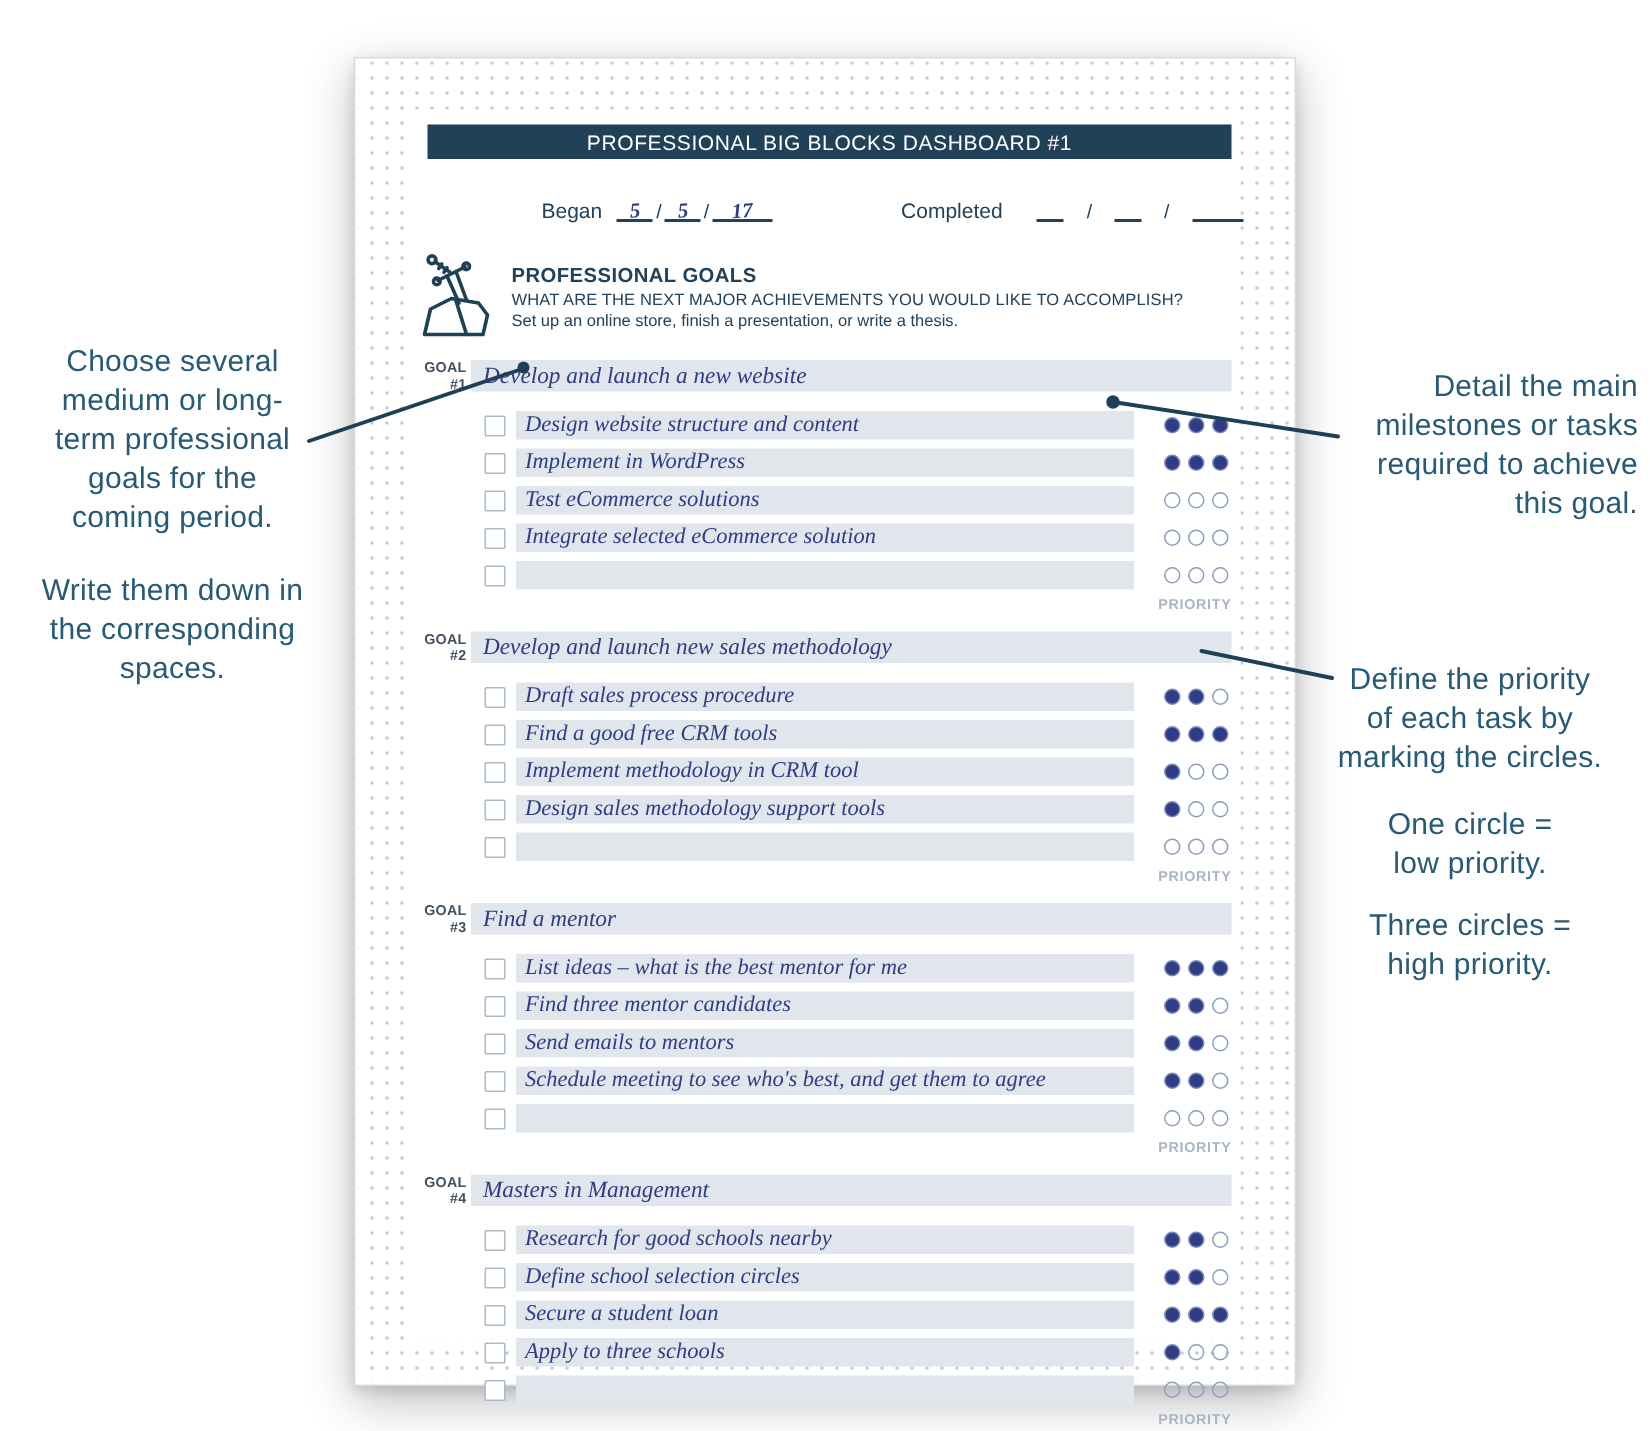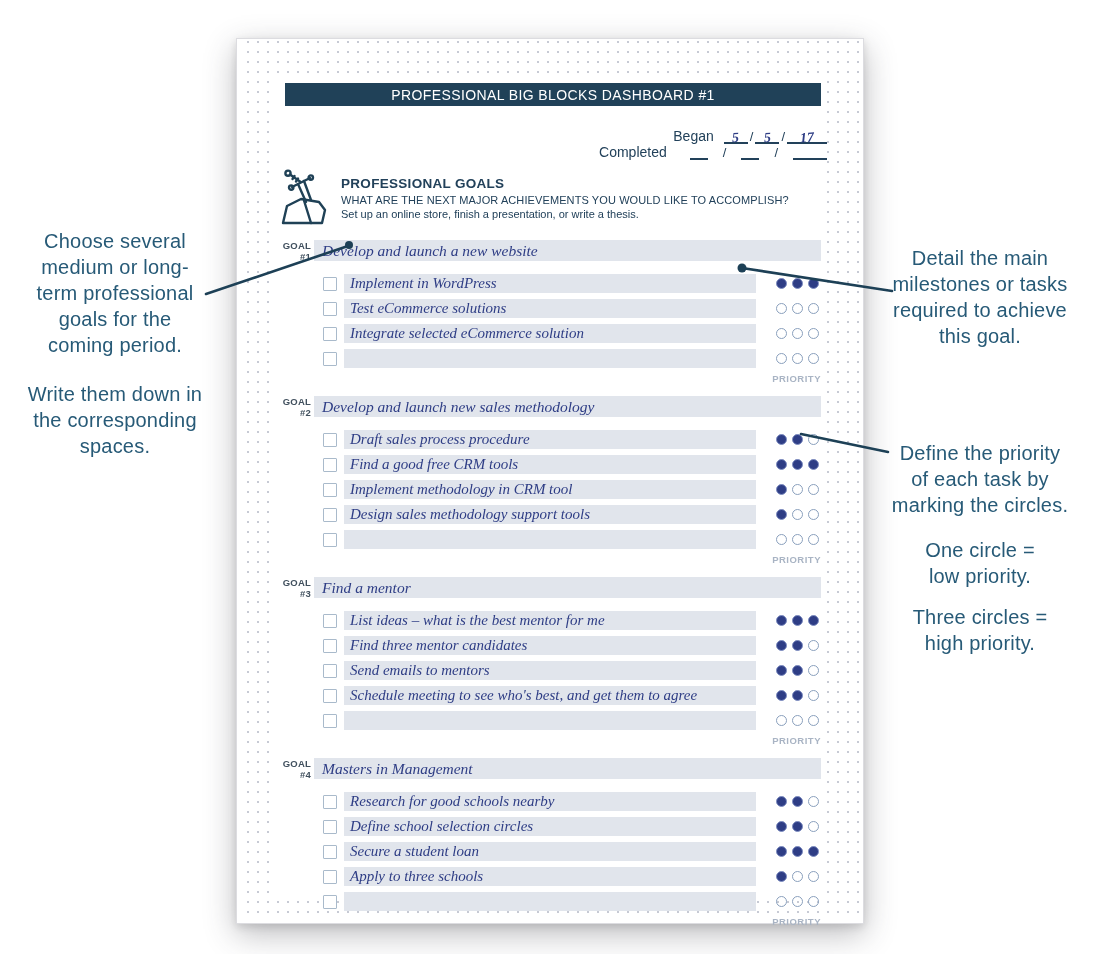--- a/index.html
+++ b/index.html
@@ -4,21 +4,21 @@
 <style>
   html,body{margin:0;padding:0;background:#ffffff;}
   .canvas{position:relative;width:1100px;height:954px;background:#fff;
           font-family:"Liberation Sans", sans-serif;overflow:hidden;}
 
   
   .ann{position:absolute;text-align:center;color:#275a77;font-size:20px;
        line-height:26px;white-space:pre-line;letter-spacing:.2px;}
   .ann-l1{left:11px;top:228px;width:208px;}
   .ann-l2{left:11px;top:381px;width:208px;}
-  .ann-r1{left:868px;top:245px;width:224px;}
+  .ann-r1{left:868px;top:245px;width:224px;text-align:right;}
   .ann-r2{left:868px;top:440px;width:224px;}
   .ann-r3{left:868px;top:537px;width:224px;}
   .ann-r4{left:868px;top:604px;width:224px;}
 
   
   .connectors{position:absolute;left:0;top:0;width:1100px;height:954px;
               pointer-events:none;z-index:5;}
   .connectors line{stroke:#1d4056;stroke-width:2.6;stroke-linecap:round;}
   .connectors circle{fill:#1d4056;}
 
@@ -29,21 +29,21 @@
   .page::before{content:"";position:absolute;inset:2px;
         background-image:radial-gradient(circle,#c7cad4 1.1px,transparent 1.4px);
         background-size:10px 10px;background-position:4px 6px;}
   .content{position:absolute;left:34px;top:34px;right:36px;bottom:30px;background:#fff;}
 
   .header-bar{margin:10px 6px 0 14px;height:23px;background:#204158;
         display:flex;align-items:center;justify-content:center;}
   .header-bar span{color:#fff;font-size:14px;letter-spacing:.4px;font-weight:500;}
 
   
-  .dates-row{display:flex;align-items:flex-end;margin-top:22px;height:20px;flex-direction:column;}
+  .dates-row{display:flex;align-items:flex-end;margin-top:22px;height:20px;}
   .date-label{font-size:14px;color:#22415a;margin-right:10px;}
   .began-group{margin-left:90px;display:flex;align-items:flex-end;}
   .completed-group{margin-left:86px;display:flex;align-items:flex-end;gap:13px;}
   .blank{display:inline-block;border-bottom:2px solid #22415a;text-align:center;height:14px;}
   .blank.m,.blank.d{width:24px;} .blank.y{width:40px;}
   .blank.cm,.blank.cd{width:18px;height:12px;} .blank.cy{width:34px;height:12px;}
   .slash{color:#22415a;font-size:13px;margin:0 2px;}
   .hand{font-family:cursive;font-style:italic;color:#2e3d85;}
   .blank .hand{font-size:14px;font-weight:bold;display:inline-block;transform:rotate(-4deg);}
 
@@ -156,20 +156,29 @@
       </div>
 
       <div id="goals">
           <div class="goal-block">
             <div class="goal-row">
               <span class="goal-label">GOAL #1</span>
               <div class="goal-field hand">Develop and launch a new website</div>
             </div>
             <div class="task-row">
               <span class="checkbox"></span>
+              <div class="task-field hand">Design website structure and content</div>
+              <span class="circles">
+                <span class="pcircle filled"></span>
+                <span class="pcircle filled"></span>
+                <span class="pcircle filled"></span>
+              </span>
+            </div>
+            <div class="task-row">
+              <span class="checkbox"></span>
               <div class="task-field hand">Implement in WordPress</div>
               <span class="circles">
                 <span class="pcircle filled"></span>
                 <span class="pcircle filled"></span>
                 <span class="pcircle filled"></span>
               </span>
             </div>
             <div class="task-row">
               <span class="checkbox"></span>
               <div class="task-field hand">Test eCommerce solutions</div>

